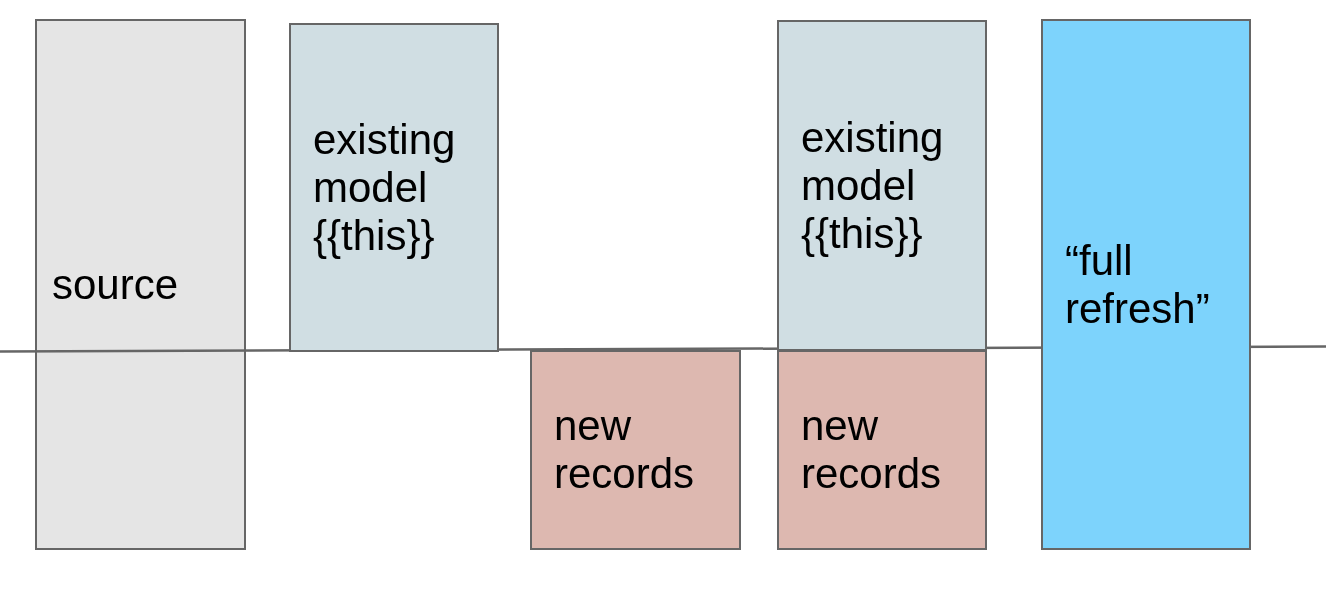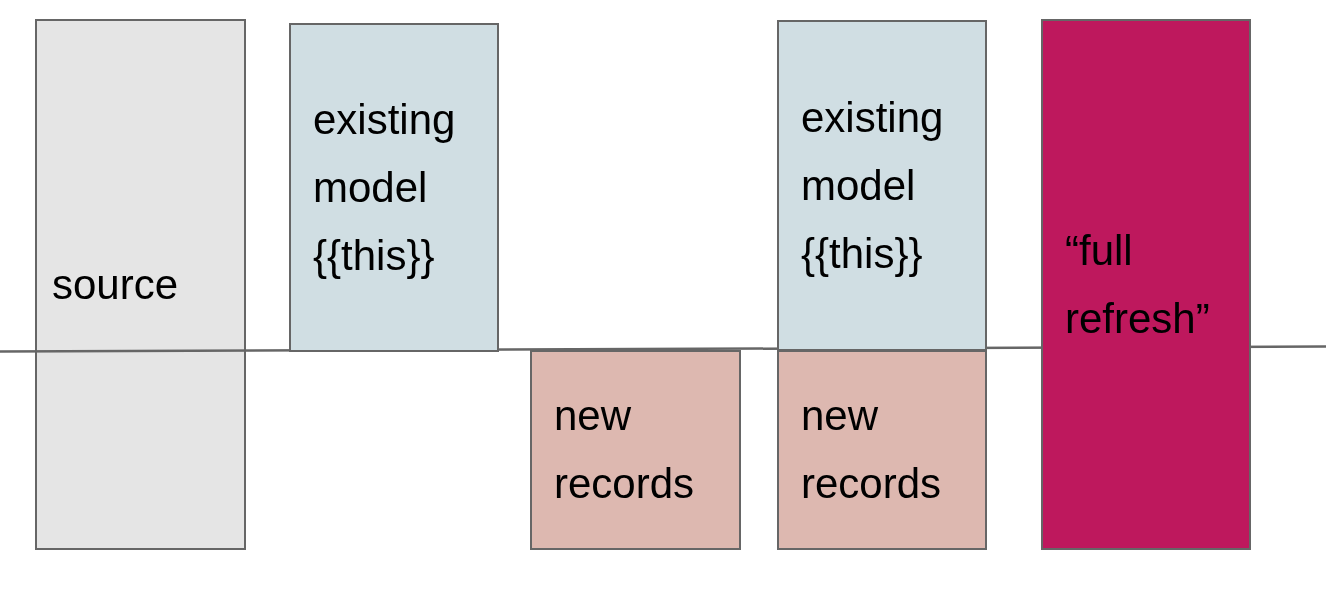--- a/index.html
+++ b/index.html
@@ -25,21 +25,21 @@
     pointer-events: none;
   }
   .box {
     position: absolute;
     box-sizing: border-box;
     border: 2px solid #666666;
     display: flex;
     align-items: center;
     color: #000000;
     font-size: 42px;
-    line-height: 68px;
+    line-height: 48px;
     letter-spacing: 0;
   }
   .box .label {
     white-space: pre-line;
     padding-left: 22px;
     padding-right: 6px;
   }
   
   .box--under { z-index: 1; }
   .box--over  { z-index: 3; }
@@ -93,18 +93,18 @@
     <span class="label">existing
 model
 {{this}}</span>
   </div>
 
   <div class="box box--over box-new-2" style="background-color: rgb(221, 184, 176);">
     <span class="label">new
 records</span>
   </div>
 
-  <div class="box box--over box-full-refresh" style="background-color: #be185d;">
+  <div class="box box--over box-full-refresh" style="background-color: #7dd3fc;">
     <span class="label">“full
 refresh”</span>
   </div>
 
 </div>
 
 </body></html>

